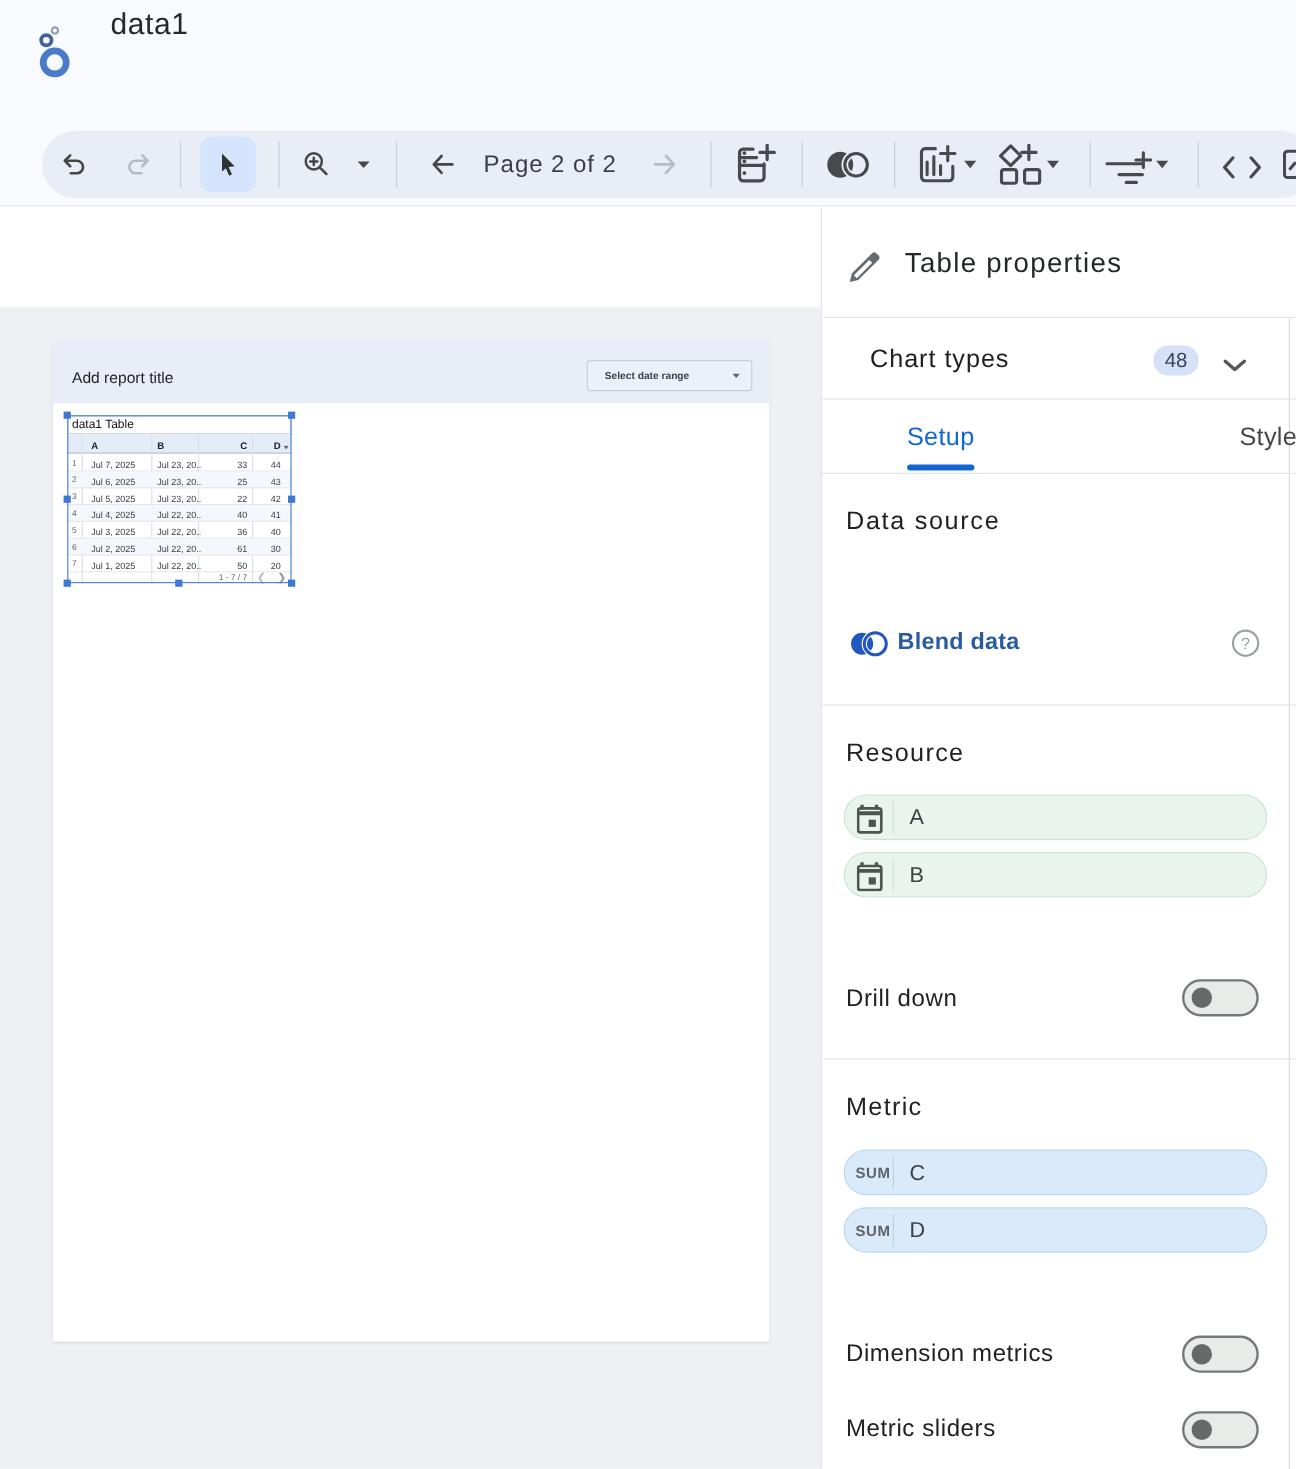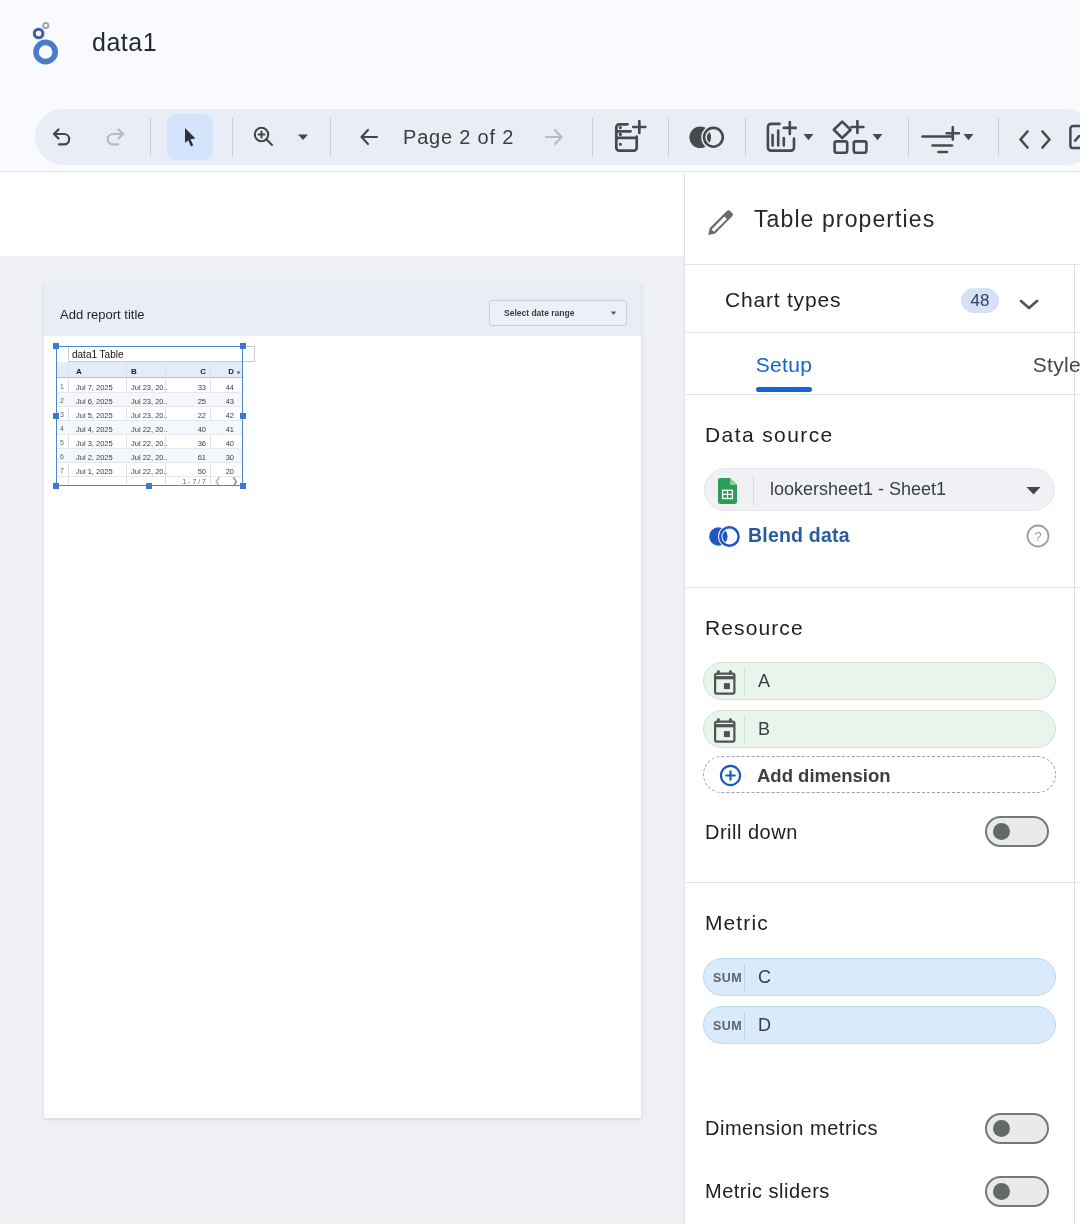--- a/index.html
+++ b/index.html
@@ -32,21 +32,21 @@
 <body>
 <div id="app">
 
   <div class="abs" id="topbar" style="left:0;top:0;width:1080px;height:172px;background:#f9fafd;border-bottom:1px solid #e3e5ea;">
 
     <svg class="abs" style="left:28px;top:12px;" width="38" height="56" viewBox="0 0 38 56">
       <circle cx="17.6" cy="40" r="9.6" fill="none" stroke="#4a7bc9" stroke-width="5.6"></circle>
       <circle cx="10.6" cy="21.5" r="4.3" fill="none" stroke="#41629f" stroke-width="3.1"></circle>
       <circle cx="17.8" cy="13.5" r="2.6" fill="none" stroke="#93a2b4" stroke-width="1.9"></circle>
     </svg>
-    <div class="abs" style="left:92px;top:28px;font-size:25px;letter-spacing:.5px;color:#24292e;">data1</div>
+    <div class="abs" style="left:92px;top:6px;font-size:25px;letter-spacing:.5px;color:#24292e;">data1</div>
 
     <div class="abs" id="toolbar" style="left:35px;top:109px;width:1060px;height:56px;background:#e9edf5;border-radius:28px;"></div>
     <div class="abs" id="toolicons" style="left:0;top:109px;width:1080px;height:56px;">
 
       <svg class="abs" style="left:50px;top:16px;" width="24" height="24" viewBox="0 0 24 24" fill="none" stroke="#444746" stroke-width="2.2" stroke-linecap="round" stroke-linejoin="round">
         <path d="M8.5 4.5 L4 9 L8.5 13.5"></path>
           <path d="M4.5 9 H14 a5.2 5.2 0 0 1 0 10.4 H9"></path>
       </svg>
 
       <svg class="abs" style="left:103px;top:16px;" width="24" height="24" viewBox="0 0 24 24" fill="none" stroke="#b7bcc4" stroke-width="2.2" stroke-linecap="round" stroke-linejoin="round">
@@ -154,21 +154,21 @@
         <div class="abs" style="left:14px;top:7px;font-size:8.5px;font-weight:bold;color:#3c4043;">Select date range</div>
         <svg class="abs" style="left:120px;top:10px;" width="7" height="5" viewBox="0 0 7 5">
             <path d="M0.5 0.5 L3.5 4 L6.5 0.5 Z" fill="#5f6368"></path>
           </svg>
       </div>
 
       <div class="abs" style="left:12px;top:63px;width:187px;height:140px;">
 
         <div class="abs" style="left:0;top:0;width:187px;height:140px;border:1.6px solid #4f86d3;z-index:5;"></div>
 
-        <div class="abs" style="left:0;top:0;width:187px;height:16px;background:#fff;border:1px solid #c8cdd3;margin-left:12px;">
+        <div class="abs" style="left:0;top:0;width:187px;height:16px;background:#fff;border:1px solid #c8cdd3;">
           <div class="abs" style="left:3px;top:2px;font-size:10px;color:#111;">data1 Table</div>
         </div>
 
         <div class="abs" style="left:0;top:16px;width:187px;height:124px;background:#fff;font-size:7.5px;color:#3c4043;">
 
           <div class="abs" style="left:0;top:0;width:187px;height:16px;background:#e3ecf8;border-bottom:1px solid #b9c2cf;"></div>
           <div class="abs" style="left:20px;top:5px;font-weight:bold;font-size:8px;color:#202124;">A</div>
           <div class="abs" style="left:75px;top:5px;font-weight:bold;font-size:8px;color:#202124;">B</div>
           <div class="abs" style="left:130px;top:5px;width:20px;text-align:right;font-weight:bold;font-size:8px;color:#202124;">C</div>
           <div class="abs" style="left:158px;top:5px;width:20px;text-align:right;font-weight:bold;font-size:8px;color:#202124;">D</div>
@@ -263,33 +263,20 @@
         <path d="M2 2 L10 9 L18 2"></path>
       </svg>
     <div class="abs" style="left:0;top:159px;width:396px;height:1px;background:#e3e5e9;"></div>
 
     <div class="abs" style="left:0;top:180px;width:198px;text-align:center;font-size:21px;color:#1266d1;letter-spacing:.3px;">Setup</div>
     <div class="abs" style="left:198px;top:180px;width:198px;text-align:right;font-size:21px;color:#444746;letter-spacing:.3px;">Style</div>
     <div class="abs" style="left:71px;top:214px;width:56px;height:5px;background:#1266d1;border-radius:3px;"></div>
     <div class="abs" style="left:0;top:221px;width:396px;height:1px;background:#e3e5e9;"></div>
 
     <div class="abs" style="left:20px;top:250px;font-size:21px;color:#202124;letter-spacing:1.4px;">Data source</div>
-    <div class="abs" style="left:19px;top:295px;width:351px;height:43px;background:#eff1f4;border:1px solid #e3e6ea;border-radius:22px;">
-      <svg class="abs" style="left:13px;top:9px;" width="19" height="26" viewBox="0 0 19 26">
-        <path d="M2.2 0 H12 L19 7 V23.8 a2.2 2.2 0 0 1 -2.2 2.2 H2.2 A2.2 2.2 0 0 1 0 23.8 V2.2 A2.2 2.2 0 0 1 2.2 0 Z" fill="#2d9e58"></path>
-        <path d="M12 0 L19 7 H12 Z" fill="#84cfa1"></path>
-        <rect x="4.6" y="12.3" width="9.8" height="8.2" fill="none" stroke="#fff" stroke-width="1.3"></rect>
-        <path d="M9.5 12.3 v8.2 M4.6 16.4 h9.8" stroke="#fff" stroke-width="1.1"></path>
-      </svg>
-      <span class="abs" style="left:48px;top:6px;width:1px;height:30px;background:#d7dadf;"></span>
-      <div class="abs" style="left:65px;top:10px;font-size:18px;color:#3c4043;">lookersheet1 - Sheet1</div>
-      <svg class="abs" style="left:320px;top:17px;" width="17" height="10" viewBox="0 0 17 10">
-          <path d="M1.5 1 L8.5 8.5 L15.5 1 Z" fill="#444746"></path>
-        </svg>
-    </div>
 
     <svg class="abs" style="left:24px;top:352px;" width="32" height="23" viewBox="0 0 32 23">
       <circle cx="9.4" cy="11.5" r="9.2" fill="#2157c0"></circle>
       <circle cx="20.4" cy="11.5" r="9.2" fill="none" stroke="#fff" stroke-width="4.4"></circle>
       <circle cx="20.4" cy="11.5" r="9.2" fill="none" stroke="#2157c0" stroke-width="2.5"></circle>
     </svg>
     <div class="abs" style="left:63px;top:351px;font-size:19.5px;font-weight:bold;color:#2b5b9f;letter-spacing:.2px;">Blend data</div>
     <svg class="abs" style="left:341px;top:351px;" width="24" height="24" viewBox="0 0 24 24">
       <circle cx="12" cy="12" r="10.5" fill="none" stroke="#9aa0a6" stroke-width="1.8"></circle>
       <text x="12" y="17" text-anchor="middle" font-size="13.5" fill="#9aa0a6" font-family="Liberation Sans">?</text>
@@ -310,27 +297,20 @@
     <div class="gpill" style="top:537px;">
         <svg class="cal" width="22" height="25" viewBox="0 0 22 25">
           <rect x="1.1" y="3.7" width="19.3" height="20" rx="2" fill="none" stroke="#4e5452" stroke-width="2.2"></rect>
           <path d="M1.1 7.7 H20.4" stroke="#4e5452" stroke-width="3.2"></path>
           <path d="M4.4 0.6 V4.4 M16.4 0.6 V4.4" stroke="#4e5452" stroke-width="2.8"></path>
           <rect x="9.9" y="13.1" width="6" height="6" fill="#4e5452"></rect>
         </svg>
         <span class="psep" style="background:#cfe2d4;"></span>
         <span class="ptxt">B</span>
       </div>
-    <div class="dashpill" style="top:583px;">
-        <svg class="plusc" width="23" height="23" viewBox="0 0 24 24" fill="none" stroke="#1859c0" stroke-width="2.2" stroke-linecap="round">
-          <circle cx="12" cy="12" r="10"></circle>
-          <path d="M7.5 12 h9 M12 7.5 v9"></path>
-        </svg>
-        <span class="dtxt">Add dimension</span>
-      </div>
     <div class="abs" style="left:20px;top:648px;font-size:20px;color:#202124;letter-spacing:.5px;">Drill down</div>
     <div class="toggle" style="top:643px;">
         <span></span>
       </div>
     <div class="abs" style="left:0;top:709px;width:396px;height:1px;background:#e3e5e9;"></div>
 
     <div class="abs" style="left:20px;top:738px;font-size:21px;color:#202124;letter-spacing:1.1px;">Metric</div>
     <div class="bpill" style="top:785px;">
         <span class="sum">SUM</span>
         <span class="psep" style="background:#bcd4e8;"></span>

